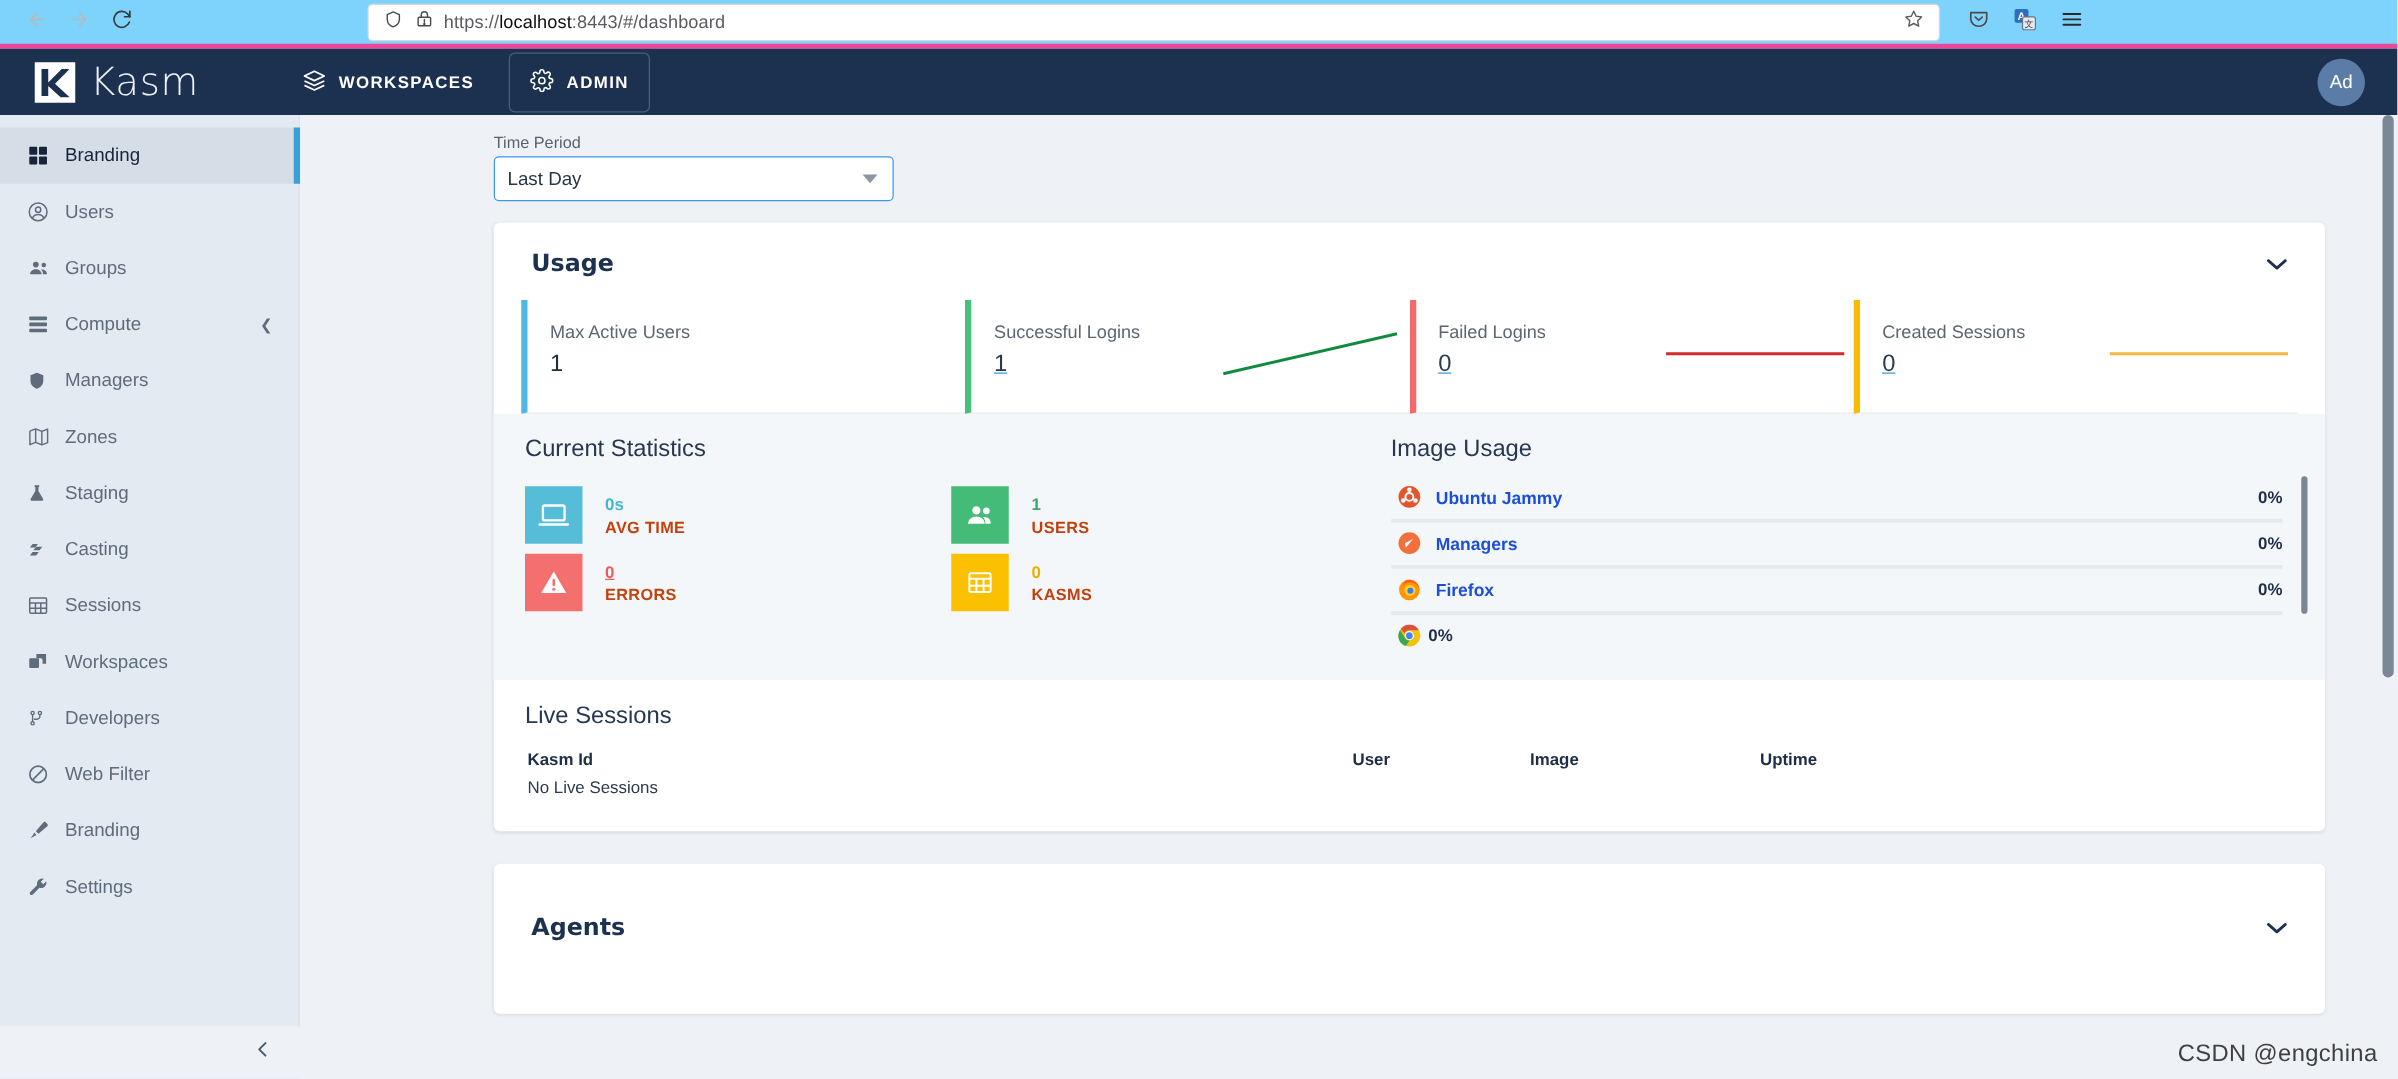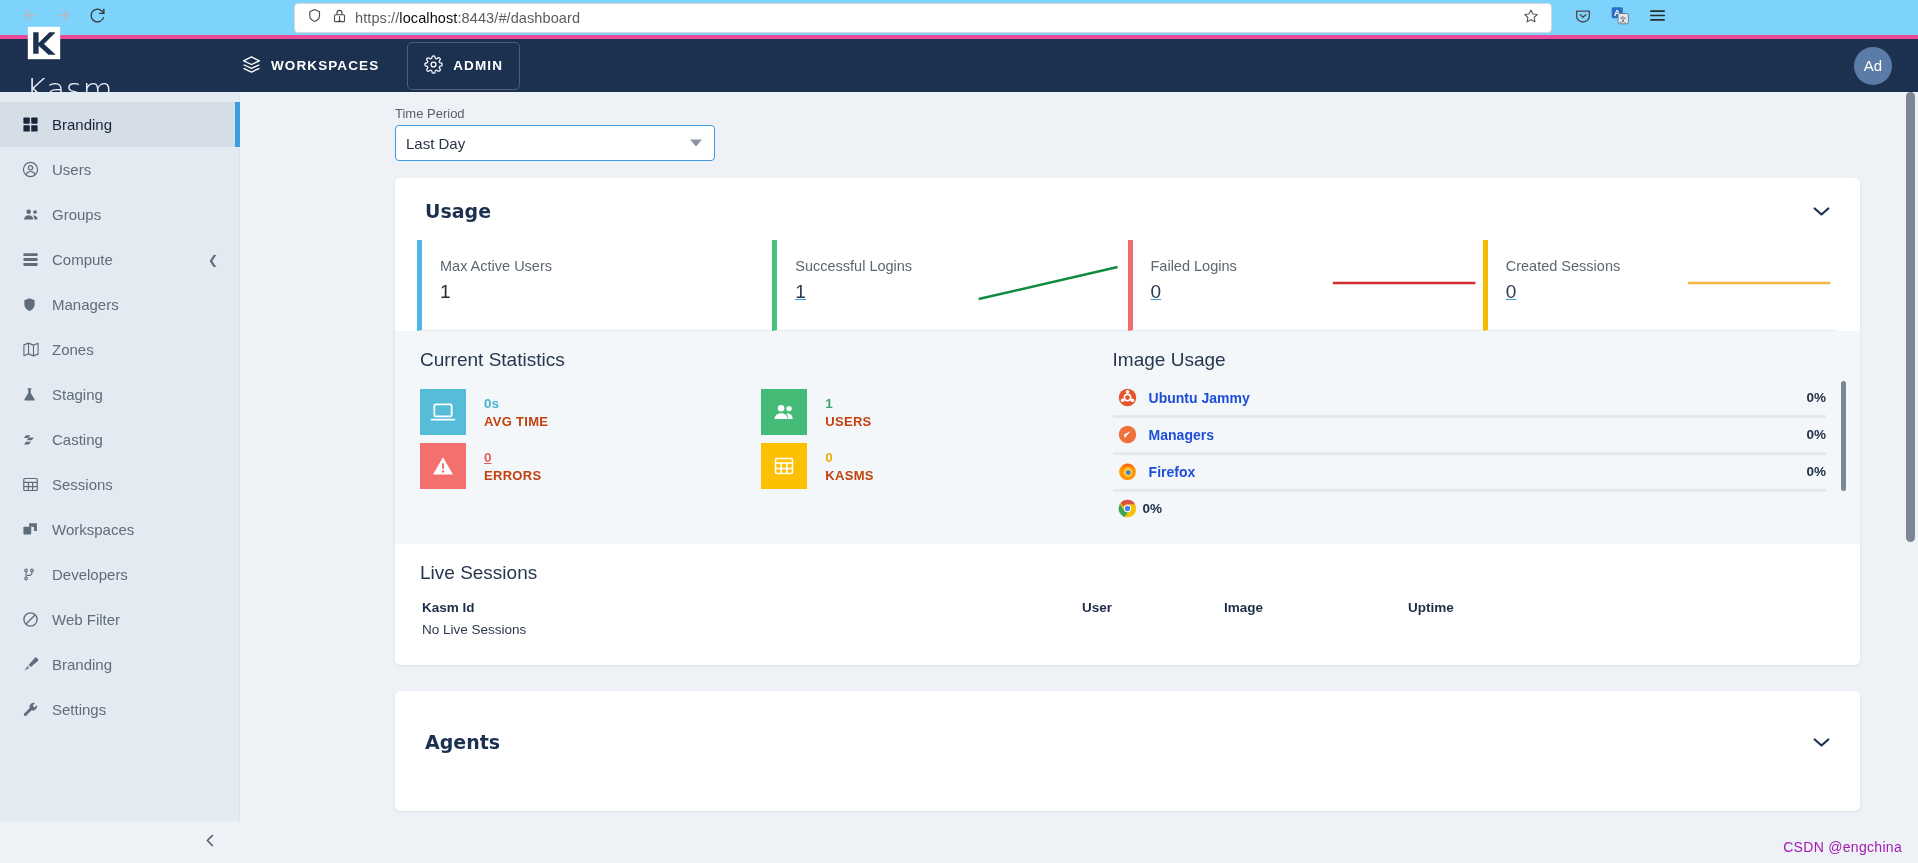--- a/index.html
+++ b/index.html
@@ -53,21 +53,21 @@
 
   
   .app-header {
     height: 53px;
     background: #1c3050;
     display: flex;
     align-items: center;
     padding: 0 0 0 26px;
     position: relative;
   }
-  .logo-wrap { display: flex; align-items: flex-start; gap: 10px; width: 172px; flex-direction: column; }
+  .logo-wrap { display: flex; align-items: flex-end; gap: 10px; width: 172px; }
   .logo-mark { width: 36px; height: 36px; }
   .logo-text {
     color: #eef1f6;
     font-size: 31px;
     font-weight: 300;
     letter-spacing: 0.5px;
     font-family: "DejaVu Sans", sans-serif;
   }
   .hdr-nav { display: flex; align-items: center; gap: 0; margin-left: 28px; }
   .hdr-item {
@@ -236,21 +236,21 @@
   .live-table { width: 100%; }
   .live-table th {
     text-align: left;
     font-size: 13.5px; font-weight: bold; color: #1e2e46;
     padding-bottom: 3px;
   }
   .live-table td { font-size: 13.5px; color: #2c3a4e; padding-top: 2px; }
 
   .watermark {
     position: absolute; right: 16px; bottom: 8px;
-    font-size: 14px; color: #a21caf;
+    font-size: 19px; color: #404040;
     letter-spacing: .3px;
   }
   .page-scroll {
     position: absolute; right: 3px; top: 0;
     width: 9px; height: 450px;
     background: #7b8794; border-radius: 5px;
   }
 </style>
 </head>
 <body>

